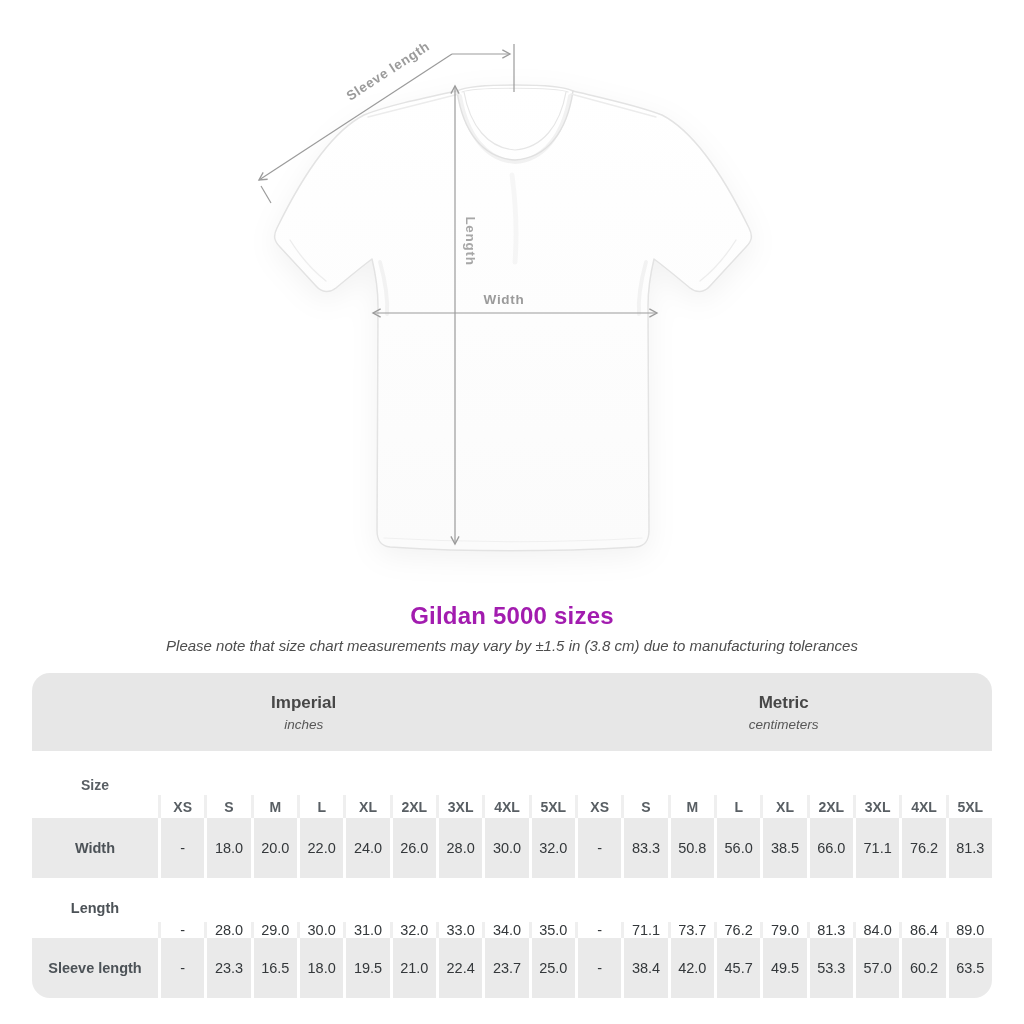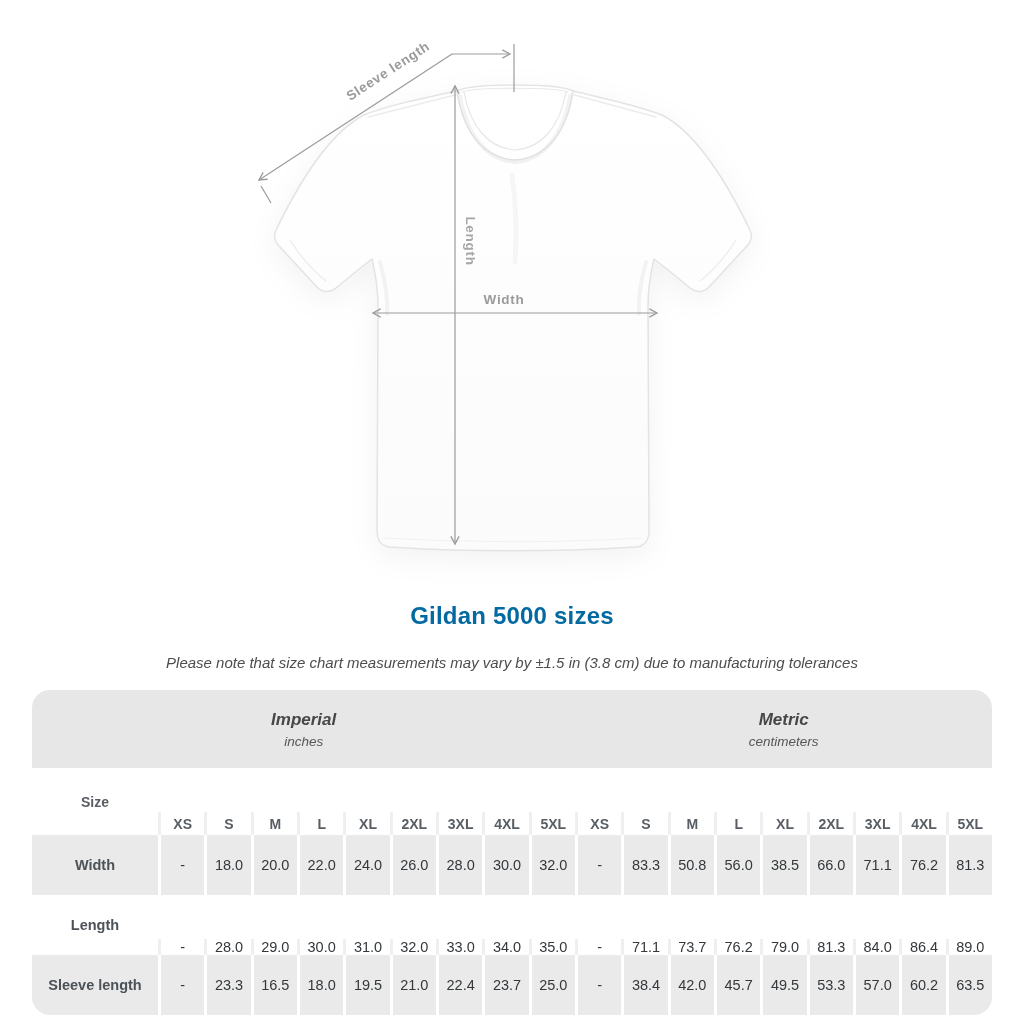--- a/index.html
+++ b/index.html
@@ -17,37 +17,37 @@
     position:absolute;font-size:13.5px;font-weight:600;color:#9b9b9b;
     letter-spacing:.7px;white-space:nowrap;
   }
   .lbl-sleeve{left:388px;top:71px;transform:translate(-50%,-50%) rotate(-33deg);}
   .lbl-length{left:470px;top:241px;transform:translate(-50%,-50%) rotate(90deg);color:#a7a7a7;}
   .lbl-width {left:504px;top:299px;transform:translate(-50%,-50%);}
 
   
   .title{
     margin:14px 0 0 0;text-align:center;font-size:24px;font-weight:bold;
-    color:#0369a1;letter-spacing:.2px;
+    color:#a21caf;letter-spacing:.2px;
   }
   .subtitle{
-    margin:24px 0 0 0;text-align:center;font-style:italic;font-size:15px;
+    margin:7px 0 0 0;text-align:center;font-style:italic;font-size:15px;
     color:#4d4d4d;
   }
 
   
   .sizetable{
     width:960px;margin:19px auto 0;background:#fff;border-radius:18px;
     overflow:hidden;
   }
   .band{display:flex;height:78px;background:#e7e7e7;}
   .band-sec{display:flex;flex-direction:column;align-items:center;justify-content:center;gap:4px;}
   .band-imperial{width:56.6%;}
   .band-metric{width:43.4%;}
-  .gname{font-size:17px;font-weight:bold;font-style:italic;color:#474747;}
+  .gname{font-size:17px;font-weight:bold;color:#474747;}
   .gsub{font-size:13.5px;font-style:italic;color:#565656;}
 
   .trow{
     display:grid;grid-template-columns:126px repeat(18,1fr);column-gap:3px;
     align-items:stretch;
   }
   .trow .cell{
     display:flex;align-items:center;justify-content:center;
     font-size:14.5px;color:#34383b;background:#fff;
   }

